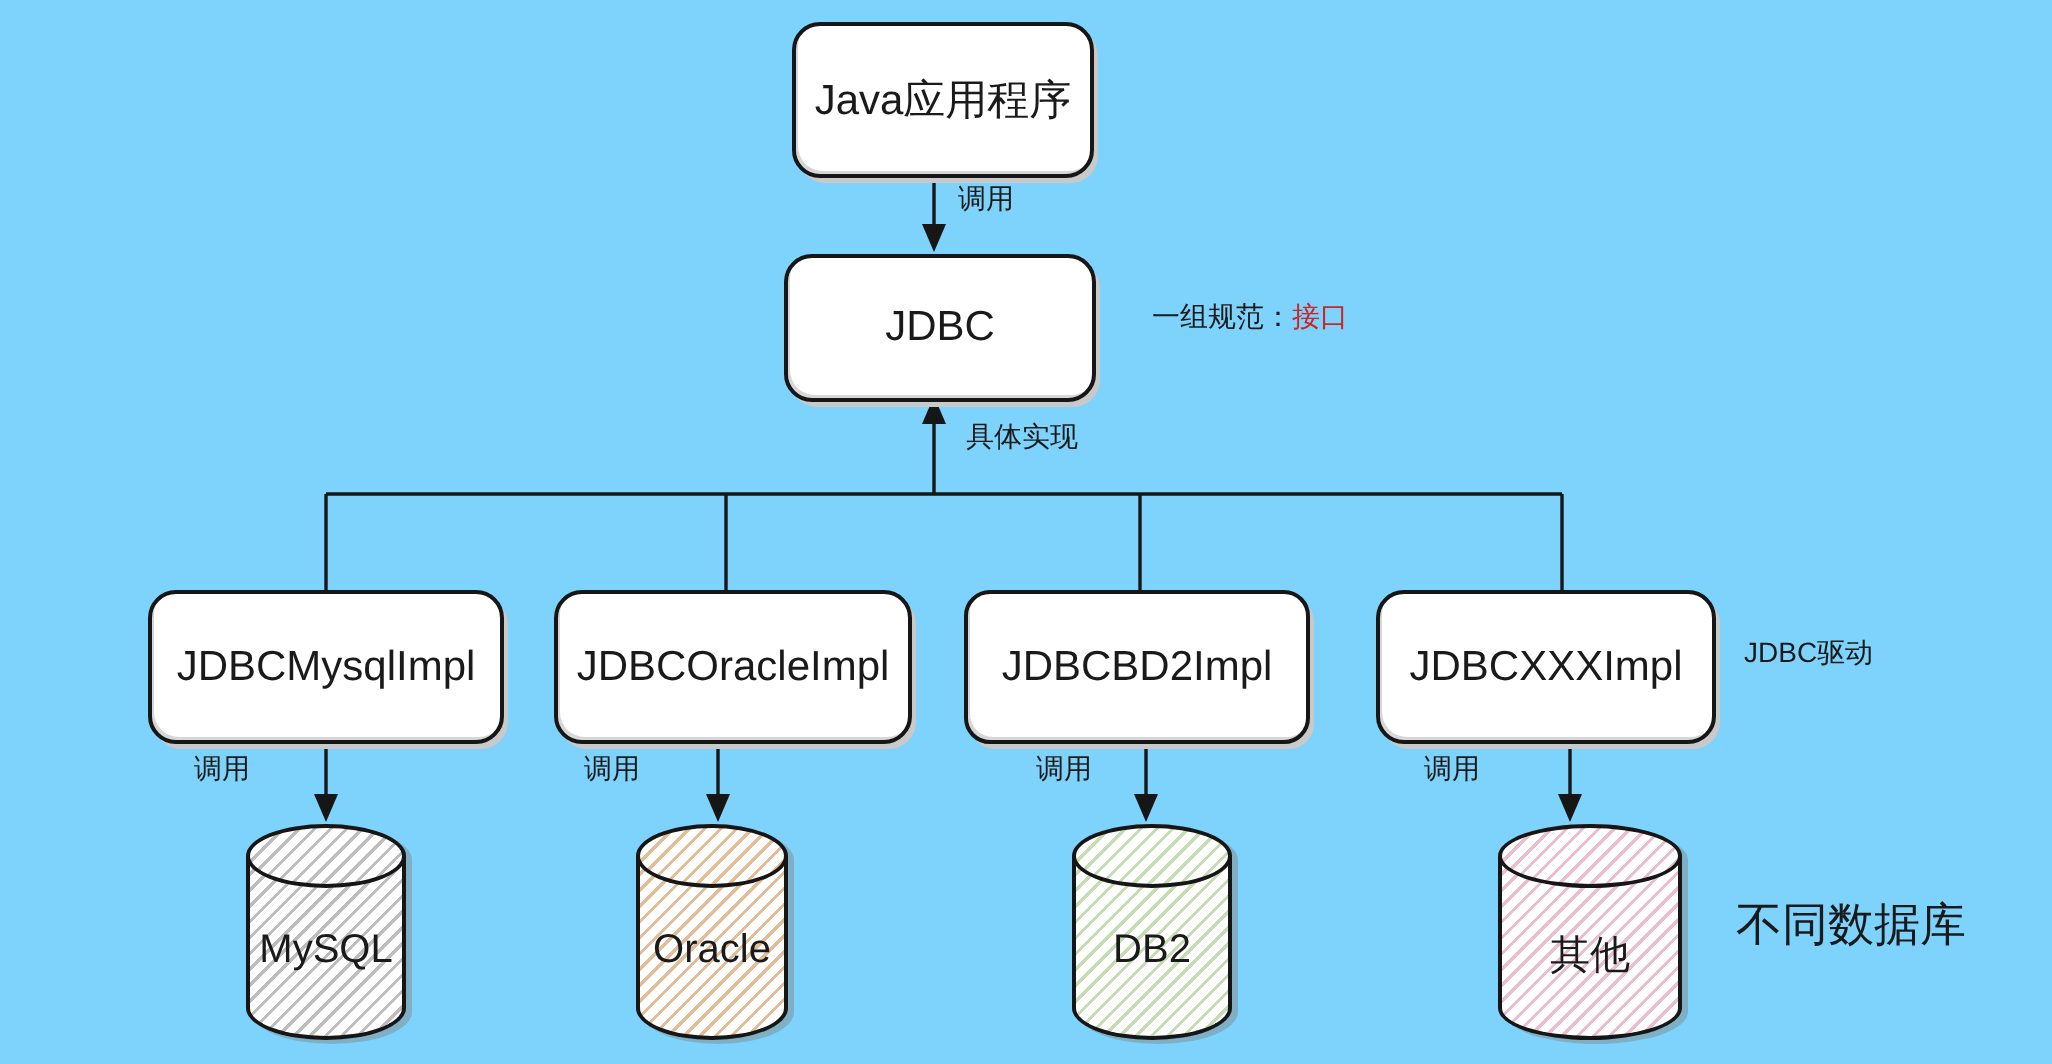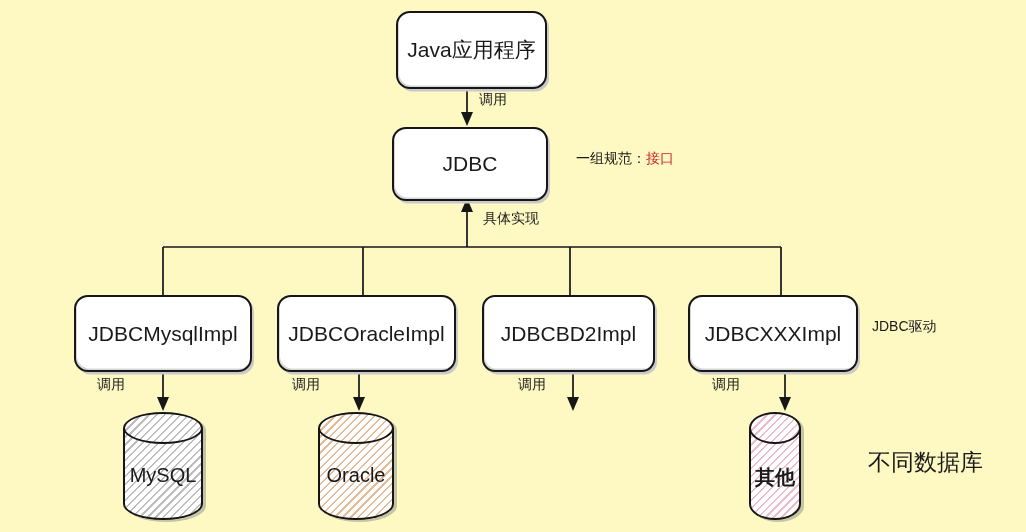--- a/index.html
+++ b/index.html
@@ -1,17 +1,17 @@
 <!DOCTYPE html>
 <html><head>
 <meta charset="utf-8">
 <style>
   html,body{margin:0;padding:0;background:#ffffff;}
   .stage{
-    position:relative;width:1026px;height:532px;background:#fef9c3;overflow:hidden;
+    position:relative;width:1026px;height:532px;background:#7dd3fc;overflow:hidden;
     font-family:"Liberation Sans","DejaVu Sans",sans-serif;color:#1a1a1a;
   }
   
   .connectors{position:absolute;left:0;top:0;width:1026px;height:532px;pointer-events:none;}
 
   
   .node{
     position:absolute;display:flex;align-items:center;justify-content:center;
     background:#ffffff;border:2.6px solid #161616;border-radius:14px;
     box-shadow:2.5px 3px 0 -0.5px #c9c9c9, inset 1.5px -2px 0 -0.5px rgba(150,150,150,.38);
@@ -35,21 +35,21 @@
   #lbl-call1{left:292px;top:377px;}
   #lbl-call2{left:518px;top:377px;}
   #lbl-call3{left:712px;top:377px;}
   .hl{color:var(--hl,#cc2525);}
 
   
   .cyl{position:absolute;top:412px;height:108px;filter:drop-shadow(3px 2px 0 rgba(130,130,130,.45));}
   #cyl0{left:123px;width:80px;}
   #cyl1{left:318px;width:76px;}
   #cyl2{left:536px;width:80px;}
-  #cyl3{left:749px;width:52px;font-weight:bold;}
+  #cyl3{left:749px;width:92px;}
   .cyl .top{
     position:absolute;left:0;top:0;right:0;height:32px;z-index:1;box-sizing:border-box;
     border:2.6px solid #161616;border-radius:50%;
     background-color:#fff;
     background-image:repeating-linear-gradient(135deg,var(--hatch) 0 1.6px,rgba(0,0,0,0) 1.6px 5.6px);
   }
   .cyl .body{
     position:absolute;left:0;top:16px;right:0;bottom:0;box-sizing:border-box;
     border:2.6px solid #161616;border-top:none;
     border-radius:0 0 50% 50% / 0 0 16px 16px;
@@ -129,20 +129,25 @@
   <div class="cyl" id="cyl0" style="--hatch: #bdbdbd;">
     <div class="top"></div>
     <div class="body"></div>
     <div class="dblabel">MySQL</div>
   </div>
   <div class="cyl" id="cyl1" style="--hatch: #e2bd97;">
     <div class="top"></div>
     <div class="body"></div>
     <div class="dblabel">Oracle</div>
   </div>
+  <div class="cyl" id="cyl2" style="--hatch: #c4ddb2;">
+    <div class="top"></div>
+    <div class="body"></div>
+    <div class="dblabel">DB2</div>
+  </div>
   <div class="cyl" id="cyl3" style="--hatch: #ecbecd;">
     <div class="top"></div>
     <div class="body"></div>
     <div class="dblabel">其他</div>
   </div>
 
   <div class="lbl" id="lbl-dbnote">不同数据库</div>
 
 </div>
 

